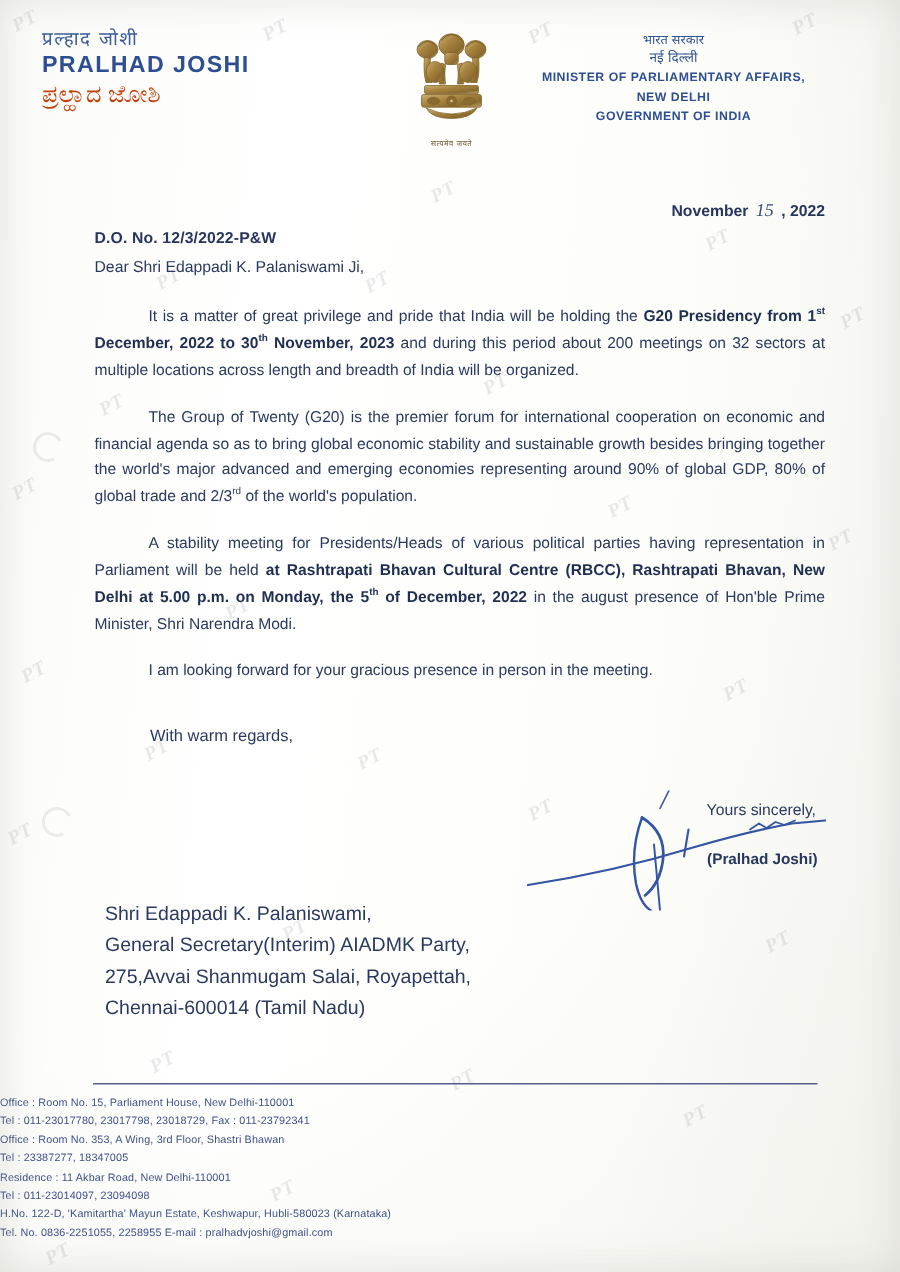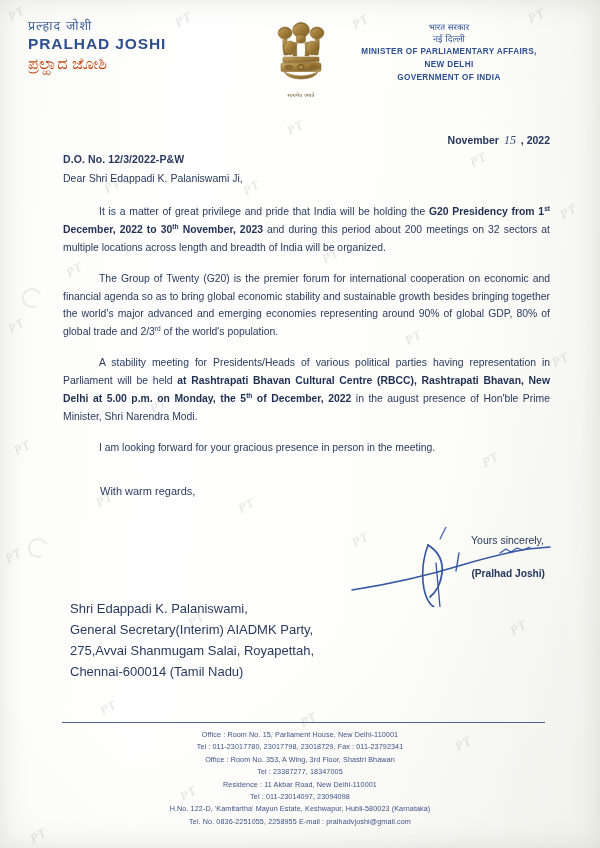--- a/index.html
+++ b/index.html
@@ -261,21 +261,21 @@
     left: 62px;
     right: 55px;
     top: 722px;
     height: 1px;
     background: #51618f;
   }
   .footer {
     position: absolute;
     left: 0; right: 0;
     top: 729px;
-    text-align: center;
+    text-align: left;
     color: #3d5186;
     font-size: 7.2px;
     line-height: 1.72;
     letter-spacing: 0.1px;
   }
   .footer div { white-space: nowrap; }
 </style>
 </head>
 <body>
 

